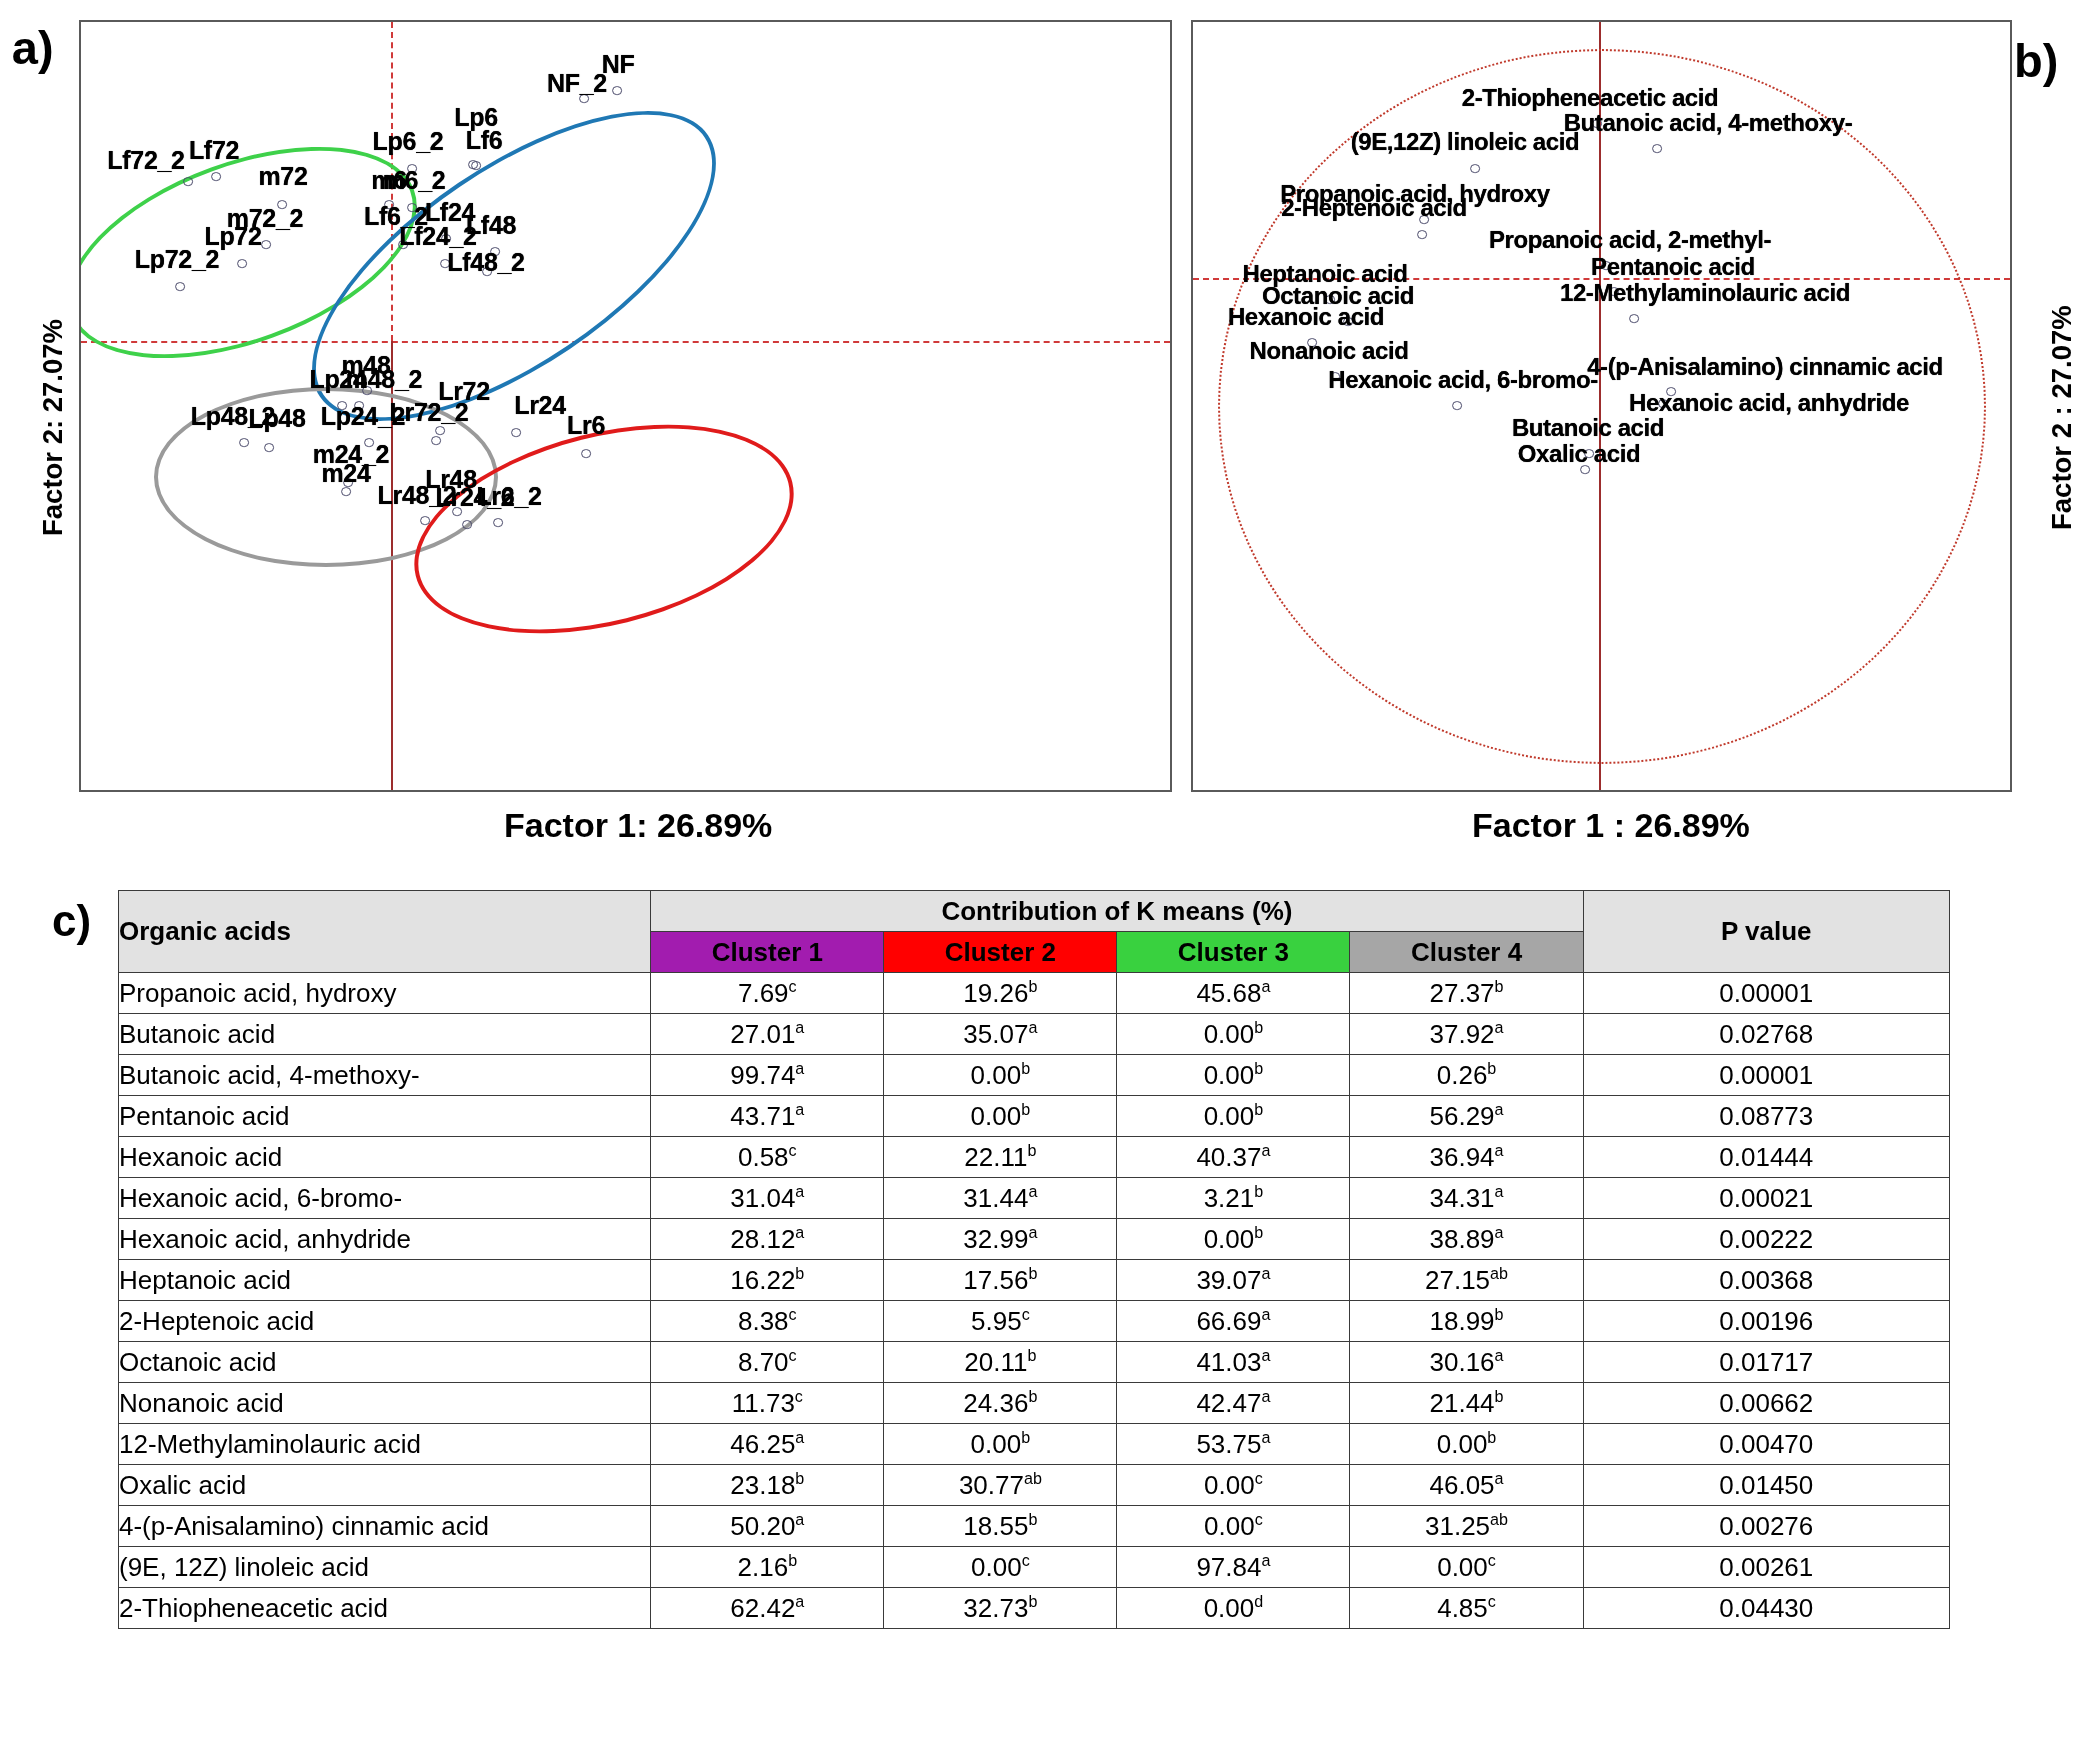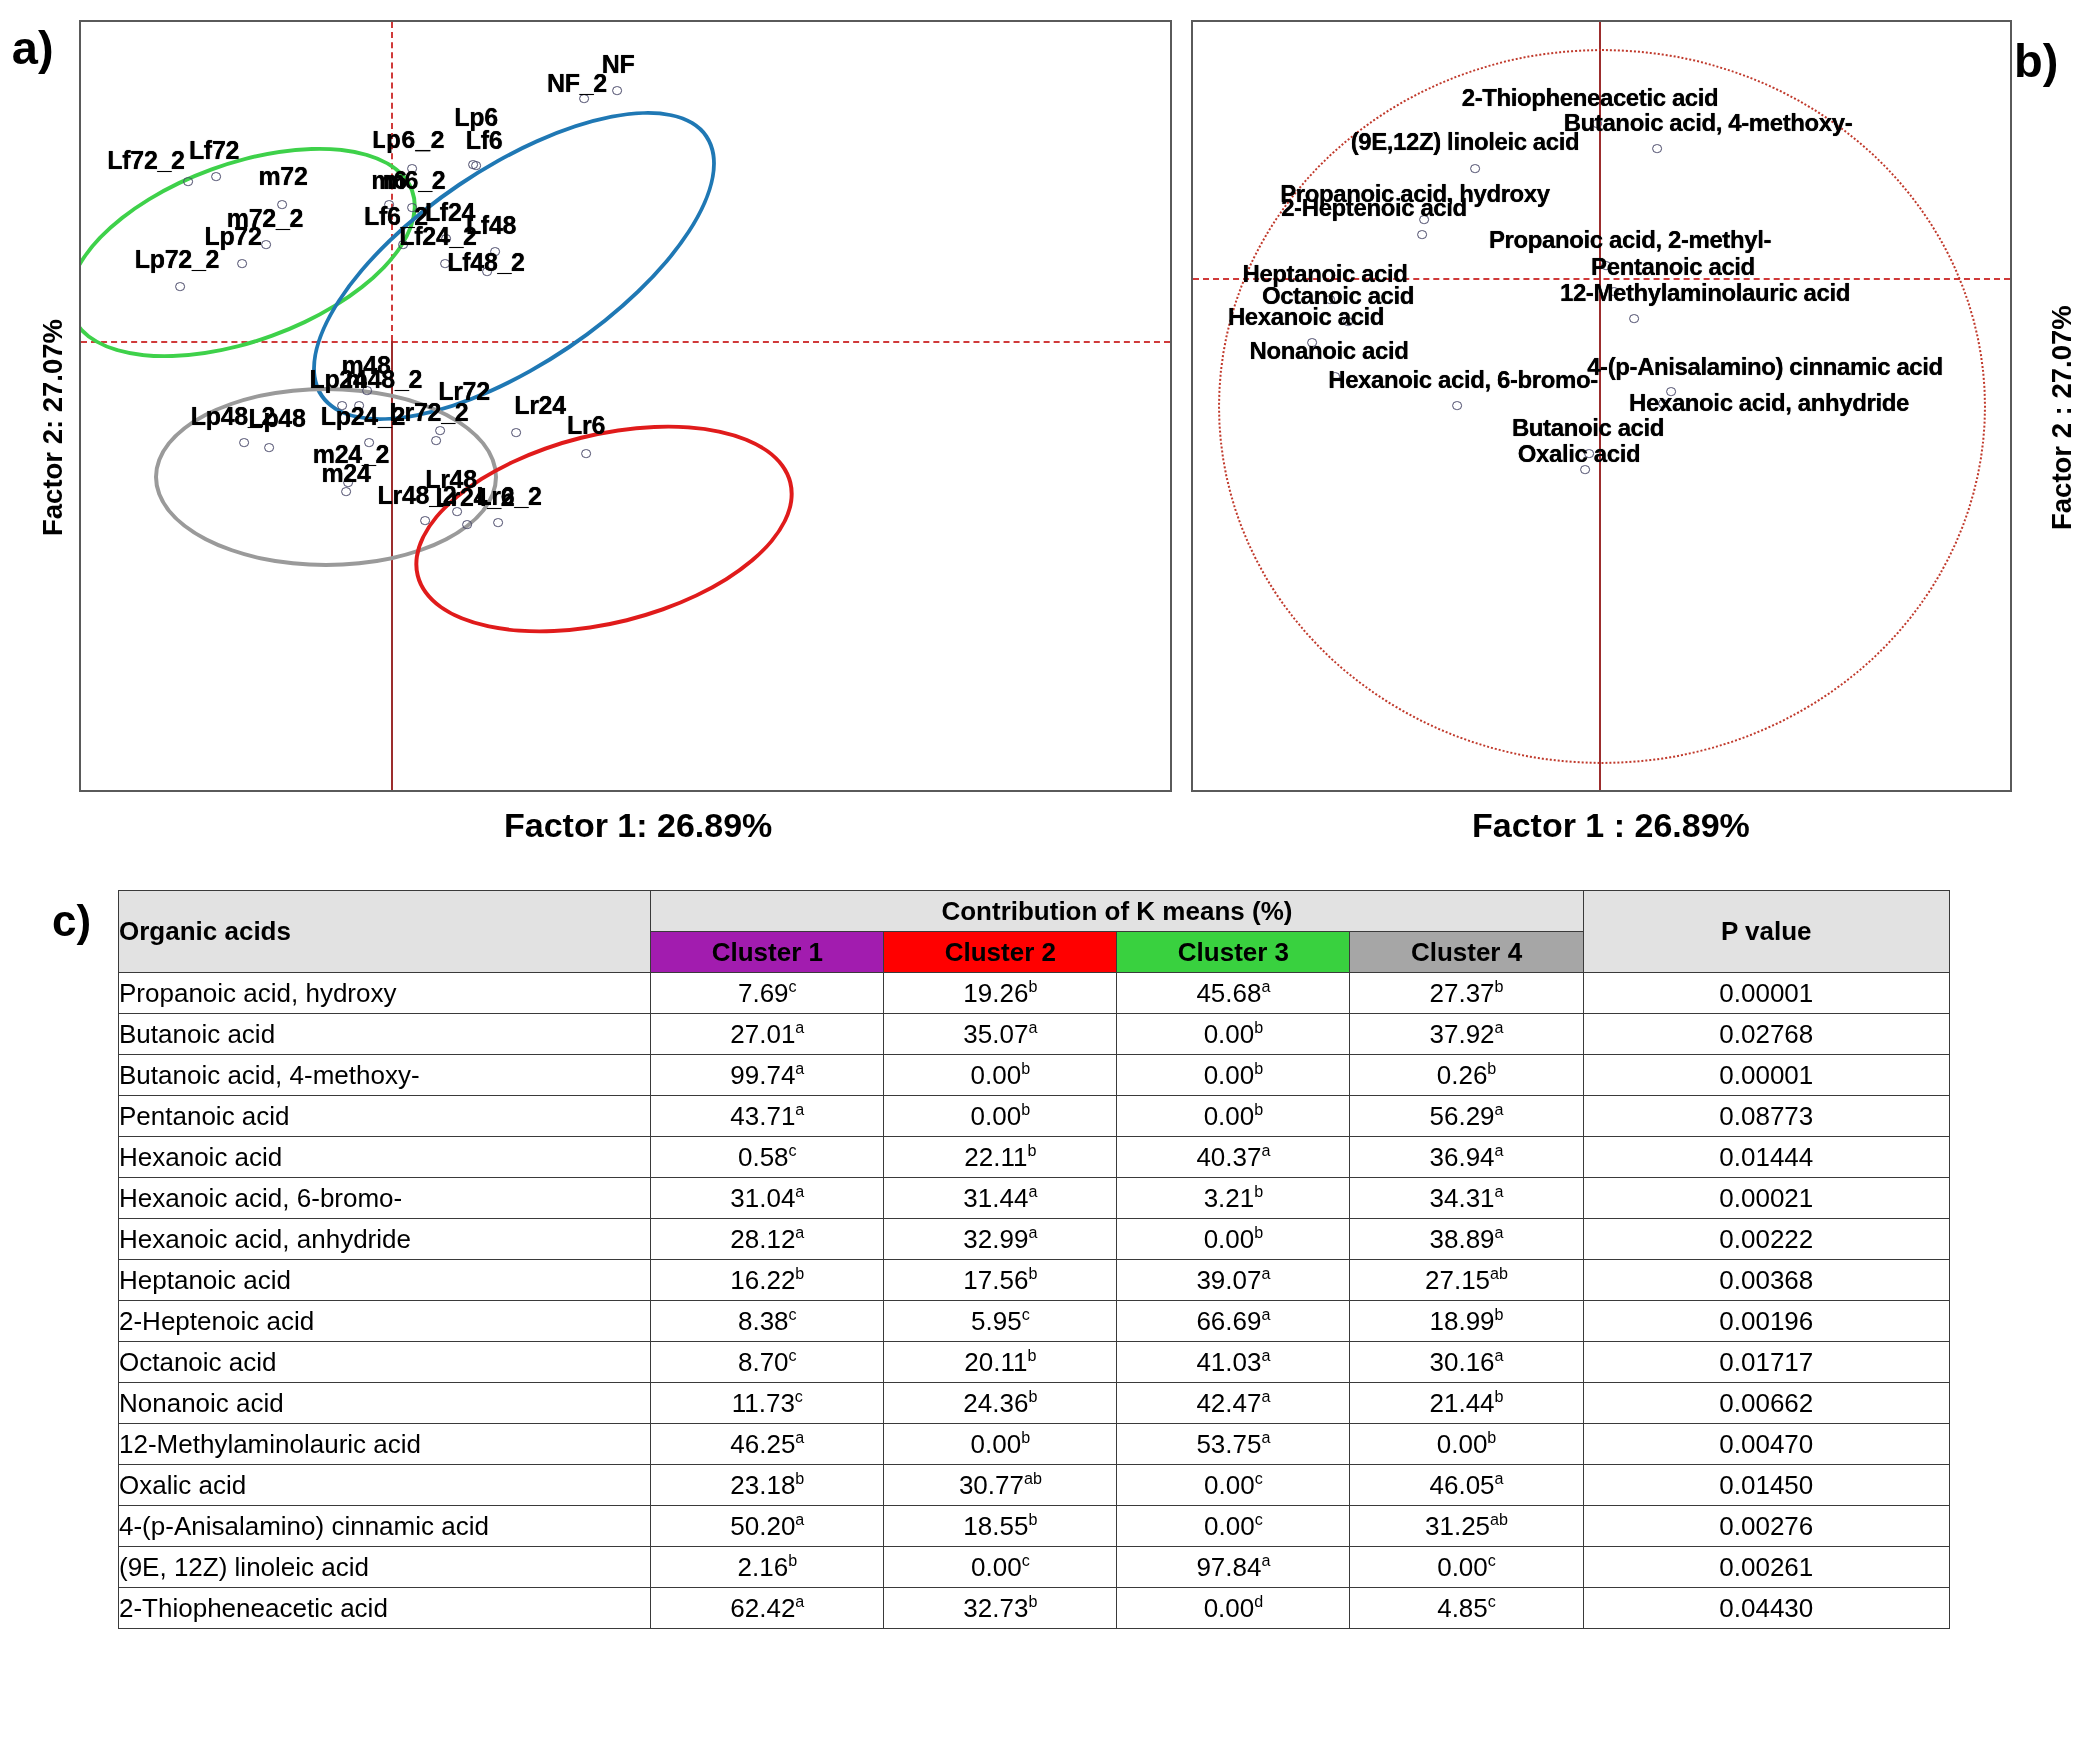--- a/index.html
+++ b/index.html
@@ -184,21 +184,21 @@
         <div class="lbl" style="left: 96px; top: 250px;">Lp72_2</div>
         <div class="pt" style="left: 503px; top: 77px;"></div>
         <div class="lbl" style="left: 496px; top: 74px;">NF_2</div>
         <div class="pt" style="left: 536px; top: 69px;"></div>
         <div class="lbl" style="left: 537px; top: 55px;">NF</div>
         <div class="pt" style="left: 392px; top: 143px;"></div>
         <div class="lbl" style="left: 395px; top: 108px;">Lp6</div>
         <div class="pt" style="left: 395px; top: 144px;"></div>
         <div class="lbl" style="left: 403px; top: 131px;">Lf6</div>
         <div class="pt" style="left: 331px; top: 147px;"></div>
-        <div class="lbl" style="left: 327px; top: 132px; font-family: Liberation Mono, monospace;">Lp6_2</div>
+        <div class="lbl" style="left: 327px; top: 132px;">Lp6_2</div>
         <div class="pt" style="left: 308px; top: 183px;"></div>
         <div class="lbl" style="left: 308px; top: 171px;">m6</div>
         <div class="pt" style="left: 331px; top: 186px;"></div>
         <div class="lbl" style="left: 333px; top: 171px;">m6_2</div>
         <div class="pt" style="left: 322px; top: 223px;"></div>
         <div class="lbl" style="left: 315px; top: 207px;">Lf6_2</div>
         <div class="pt" style="left: 365px; top: 217px;"></div>
         <div class="lbl" style="left: 369px; top: 203px;">Lf24</div>
         <div class="pt" style="left: 414px; top: 230px;"></div>
         <div class="lbl" style="left: 410px; top: 216px;">Lf48</div>

